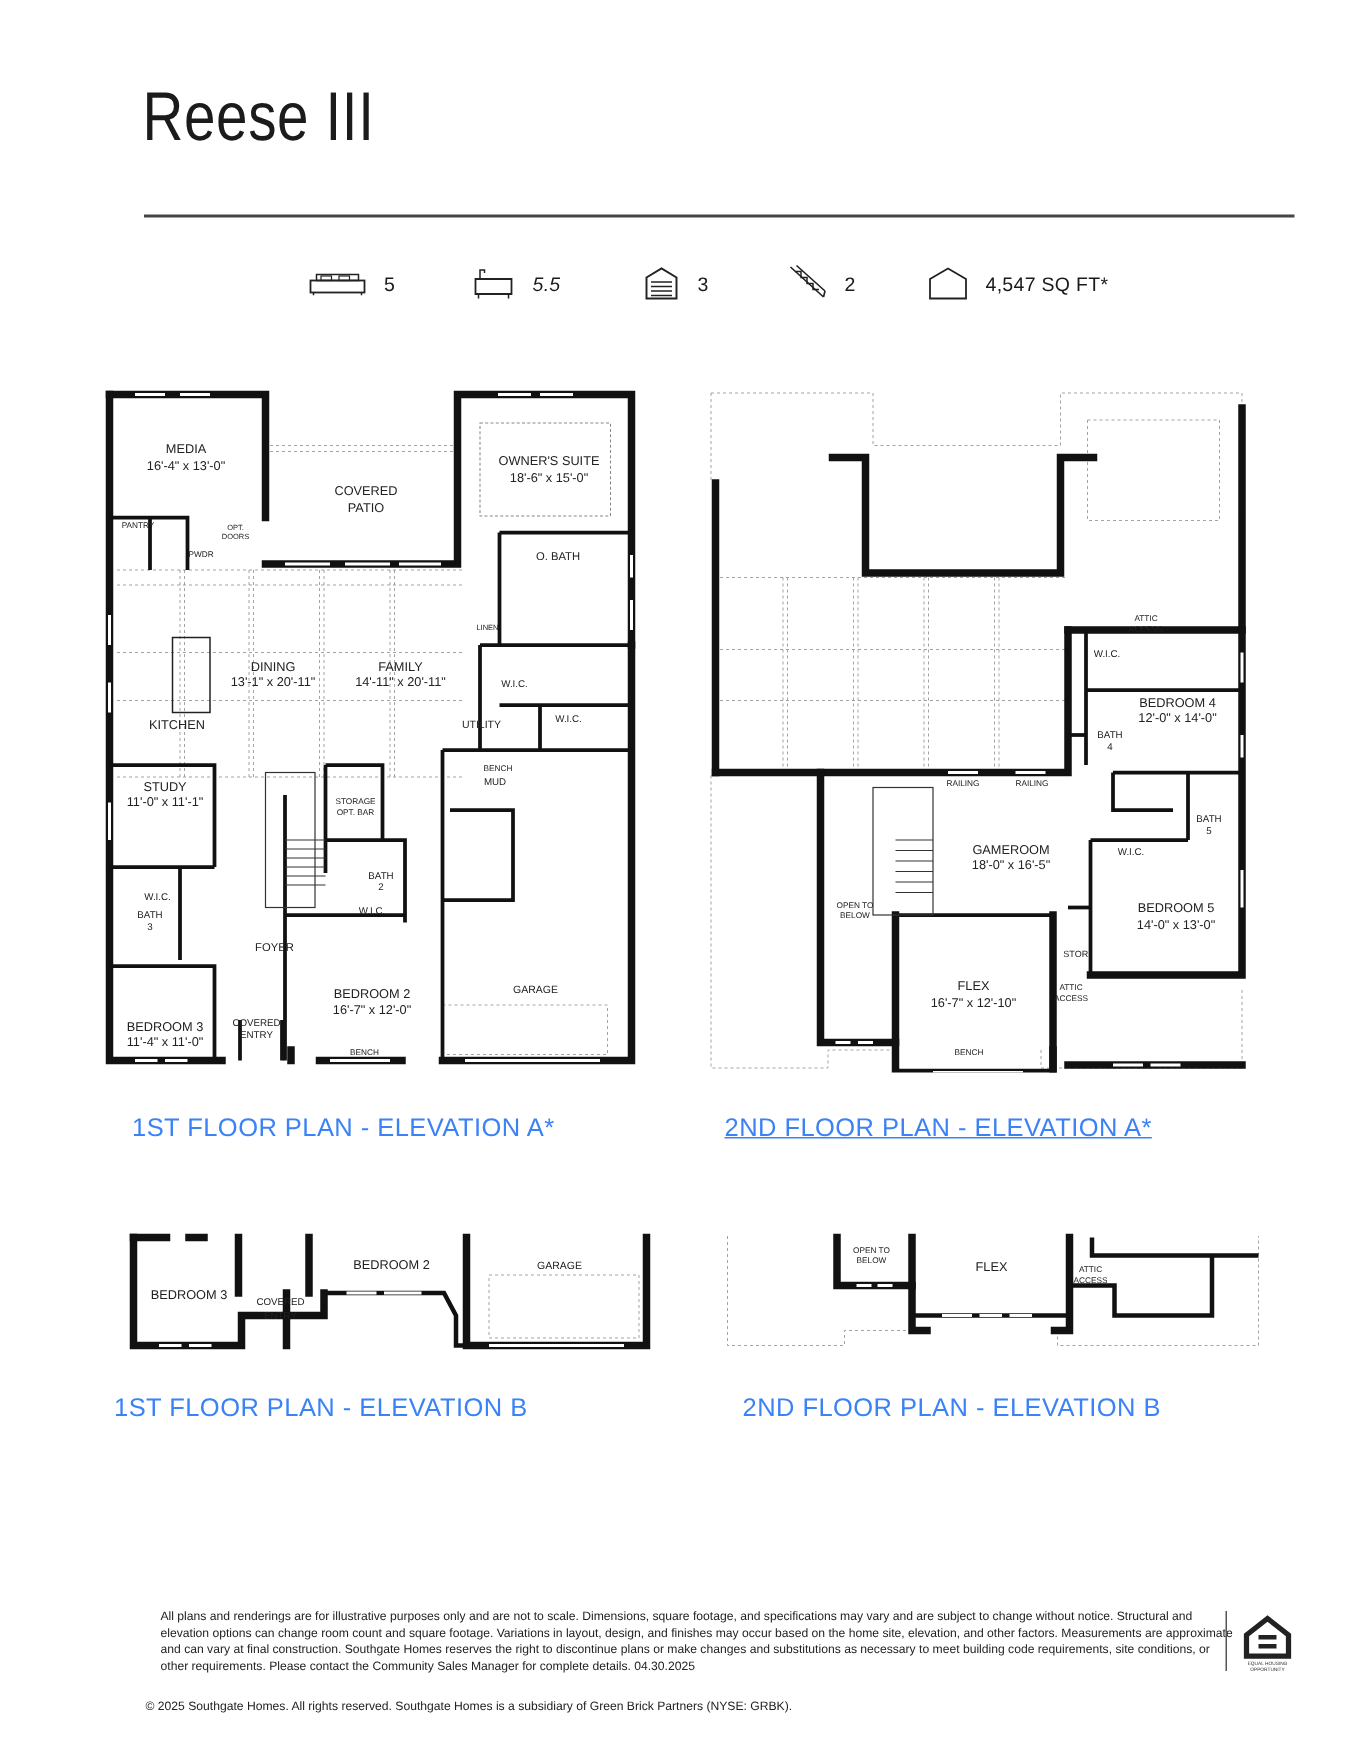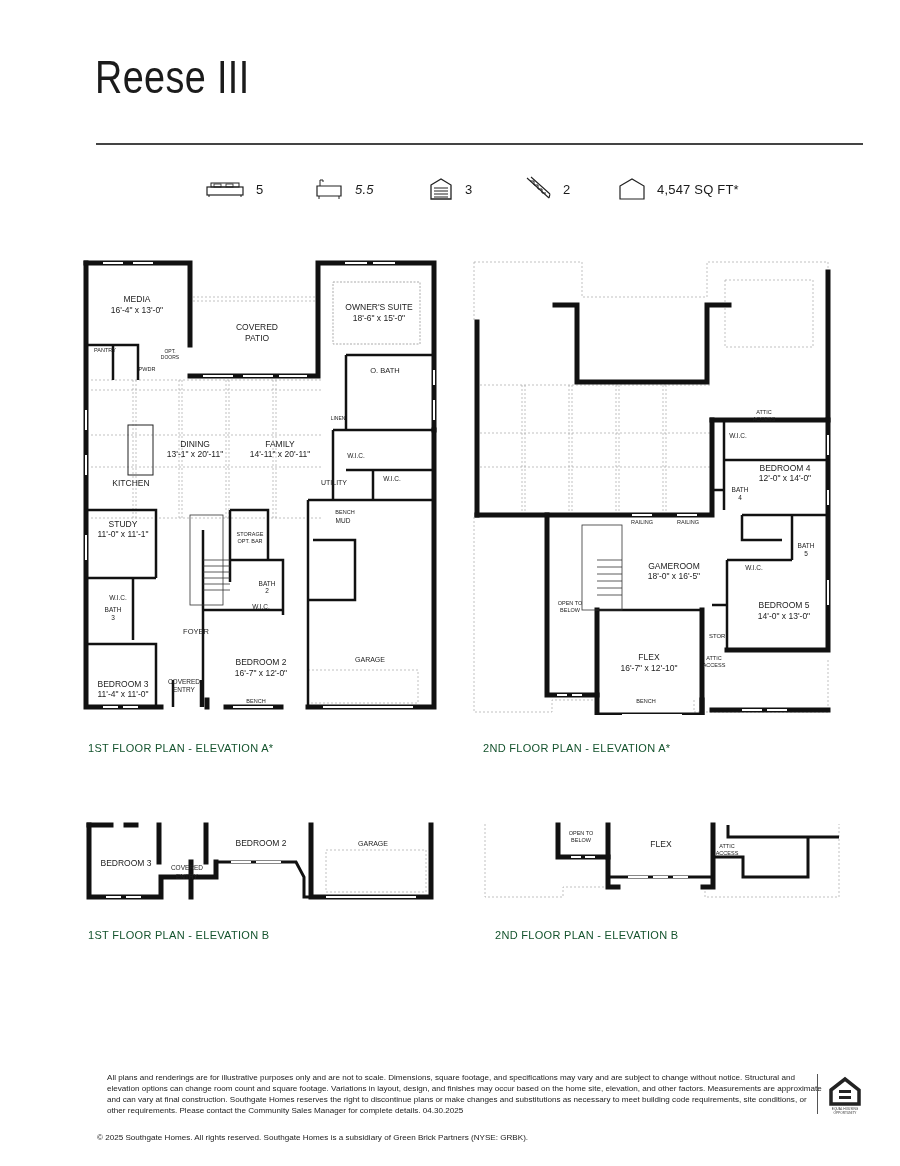--- a/index.html
+++ b/index.html
@@ -5,21 +5,21 @@
   html, body { margin: 0; padding: 0; background: #ffffff; }
   body { width: 900px; height: 1166px; position: relative; overflow: hidden; font-family: "Liberation Sans", sans-serif; color: #1a1a1a; }
   .title { position: absolute; left: 95px; top: 50px; font-family: "Liberation Sans", sans-serif; font-size: 46px; font-weight: 300; letter-spacing: 0.5px; transform: scaleX(0.82); transform-origin: left top; color: #1b1b1b; }
   .rule { position: absolute; left: 96px; top: 143px; width: 767px; height: 1.5px; background: #444; }
   .specs { position: absolute; top: 176px; left: 0; width: 900px; height: 30px; }
   .spec { position: absolute; top: 0; display: flex; align-items: center; height: 26px; }
   .spec svg { display: block; }
   .spec .val { font-size: 13px; margin-left: 12px; letter-spacing: 0.2px; color: #1a1a1a; }
   .plan { position: absolute; }
   .plan svg { display: block; }
-  .plan-label { position: absolute; font-size: 11px; letter-spacing: 0.3px; color: #14532d; }
+  .plan-label { position: absolute; font-size: 17px; letter-spacing: 0.3px; color: #3b82f6; }
   .disclaimer { position: absolute; left: 107px; top: 1072px; width: 715px; font-size: 8.1px; line-height: 11px; color: #222; }
   .copyright { position: absolute; left: 97px; top: 1133px; font-size: 8.1px; color: #222; text-align: right; }
   .eho-divider { position: absolute; left: 817px; top: 1074px; width: 1px; height: 40px; background: #555; }
   .eho { position: absolute; left: 828px; top: 1076px; }
   .room { font-family: "Liberation Sans", sans-serif; fill: #222; text-anchor: middle; }
 </style>
 </head>
 <body>
 
 <div class="title">Reese III</div>
@@ -64,21 +64,21 @@
     <span class="val">2</span>
   </div>
   <div class="spec" style="left:619px;align-items:center;">
     <svg width="26" height="22" viewBox="0 0 26 22">
       <path d="M1 8 L13 1 L25 8 V21 H1 Z" fill="none" stroke="#222" stroke-width="1.2"></path>
     </svg>
     <span class="val">4,547 SQ FT*</span>
   </div>
 </div>
 
-<div class="plan" style="left:83px; top:260px;">
+<div class="plan" style="left:70px; top:260px;">
   <svg width="362" height="450" viewBox="0 0 362 450">
     <g fill="none" stroke="#111">
 
       <g stroke="#999" stroke-width="0.6" stroke-dasharray="2,2">
         <line x1="8" y1="120" x2="240" y2="120"></line>
         <line x1="8" y1="130" x2="240" y2="130"></line>
         <line x1="8" y1="175" x2="240" y2="175"></line>
         <line x1="8" y1="207" x2="240" y2="207"></line>
         <line x1="8" y1="258" x2="240" y2="258"></line>
         <line x1="50" y1="120" x2="50" y2="258"></line>
@@ -297,21 +297,21 @@
       <text x="312" y="359">14'-0" x 13'-0"</text>
       <text x="246" y="378" font-size="6">STOR.</text>
       <text x="177" y="400">FLEX</text>
       <text x="177" y="411">16'-7" x 12'-10"</text>
       <text x="242" y="400" font-size="5.5">ATTIC</text>
       <text x="242" y="407" font-size="5.5">ACCESS</text>
       <text x="174" y="443" font-size="5.5">BENCH</text>
     </g>
   </svg>
 </div>
-<div class="plan-label" style="left:483px; top:742px;">2ND FLOOR PLAN - ELEVATION A*</div>
+<div class="plan-label" style="left:483px; top:742px;text-decoration:underline;">2ND FLOOR PLAN - ELEVATION A*</div>
 
 <div class="plan" style="left:86px; top:822px;">
   <svg width="362" height="80" viewBox="0 0 362 80">
     <g fill="none">
       <g stroke="#111" stroke-width="5" stroke-linecap="square">
         <path d="M3 3 V75 H75 V55 H105 V40"></path>
         <path d="M3 3 H25"></path>
           <path d="M40 3 H50"></path>
         <path d="M73 3 V40"></path>
         <path d="M105 75 V55 H130 V40"></path>
@@ -332,21 +332,21 @@
     </g>
     <g class="room" font-size="8.5">
       <text x="40" y="44">BEDROOM 3</text>
       <text x="101" y="48" font-size="6.5">COVERED</text>
       <text x="101" y="57" font-size="6.5">ENTRY</text>
       <text x="175" y="24">BEDROOM 2</text>
       <text x="287" y="24" font-size="7">GARAGE</text>
     </g>
   </svg>
 </div>
-<div class="plan-label" style="left:88px; top:929px;text-align:right;">1ST FLOOR PLAN - ELEVATION B</div>
+<div class="plan-label" style="left:76px; top:929px;text-align:right;">1ST FLOOR PLAN - ELEVATION B</div>
 
 <div class="plan" style="left:483px; top:822px;">
   <svg width="362" height="80" viewBox="0 0 362 80">
     <g fill="none">
       <g stroke="#999" stroke-width="0.6" stroke-dasharray="2,2">
         <path d="M2 2 V75 H80 V65 H126"></path>
         <path d="M222 65 V75 H356 V2"></path>
       </g>
       <g stroke="#111" stroke-width="5" stroke-linecap="square">
         <path d="M75 3 V35 H125 V65 H135"></path>

